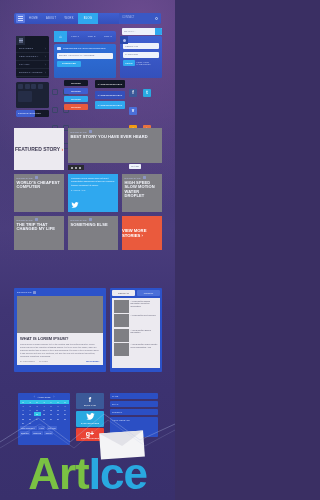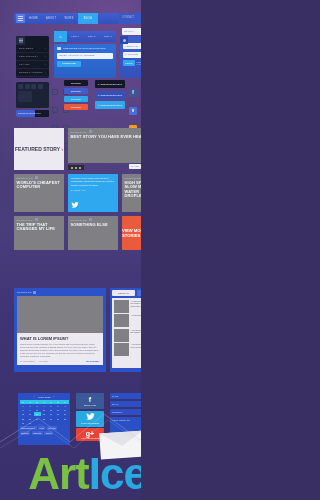--- a/index.html
+++ b/index.html
@@ -2,21 +2,21 @@
 <html><head>
 <meta charset="utf-8">
 <style>
   * { box-sizing: border-box; margin:0; padding:0; }
   html,body { width:175px; height:500px; overflow:hidden; }
   body {
     font-family: "Liberation Sans", sans-serif;
     background: #3a2f63;
     position: relative;
   }
-  .page { position:relative; width:141px; height:500px; overflow:hidden;
+  .page { position:relative; width:175px; height:500px; overflow:hidden;
     background:
       radial-gradient(circle at 80% 4%, #6b4b8f 0%, rgba(107,75,143,0) 38%),
       radial-gradient(circle at 18% 12%, #4b3d7a 0%, rgba(75,61,122,0) 45%),
       linear-gradient(180deg,#3b2f66 0%, #463a77 22%, #4a3d7d 46%, #403574 62%, #3c3270 78%, #39306c 100%);
   }
 
   
   .kit { position:absolute; left:0; top:0; width:175px; height:122px; }
 
   .navbar { position:absolute; left:14px; top:13px; width:147px; height:11px;

